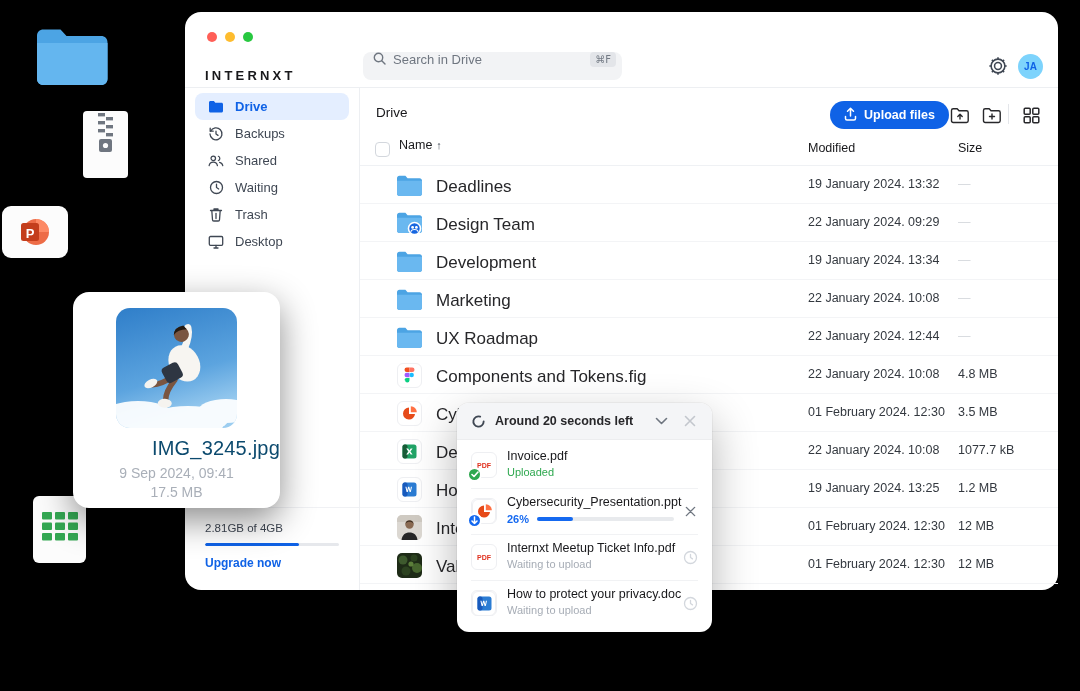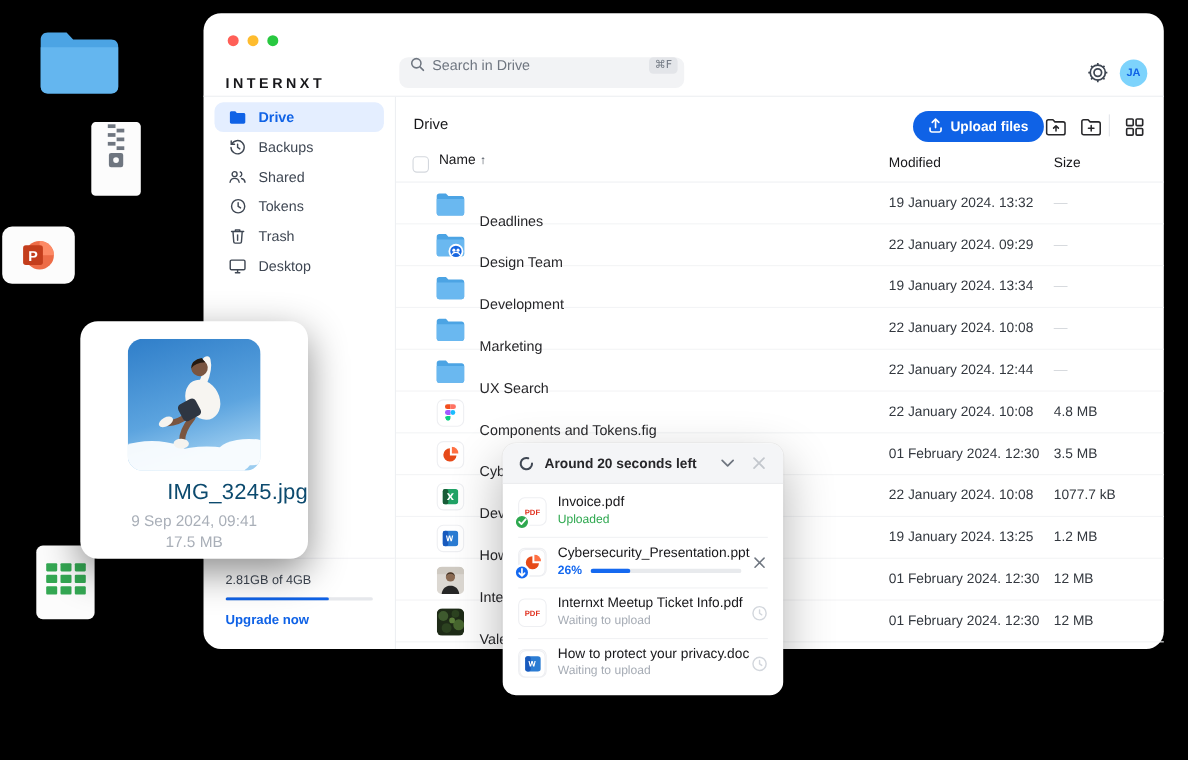--- a/index.html
+++ b/index.html
@@ -63,21 +63,21 @@
     border:1.5px solid #D3D7DD; border-radius:4px; background:#fff; cursor:pointer; }
   .th-name { position:absolute; left:39px; top:2px; }
   .th-mod  { position:absolute; left:448px; top:5px; }
   .th-size { position:absolute; left:598px; top:5px; }
   .sort-arrow { color:#3F4753; font-size:11px; margin-left:4px; }
 
   .tbody { position:absolute; left:0; top:78px; width:100%; }
   .file-row { position:relative; height:38px; border-bottom:1px solid #F3F4F6; cursor:pointer; }
   .cell-icon { position:absolute; left:36px; top:6px; width:27px; height:26px;
     display:flex; align-items:center; justify-content:center; }
-  .cell-name { position:absolute; left:76px; top:11px; font-size:13px; color:#27272A;margin-top:16px; }
+  .cell-name { position:absolute; left:76px; top:11px; font-size:17px; color:#27272A; }
   .cell-mod  { position:absolute; left:448px; top:11px; font-size:12.5px; color:#33383F; }
   .cell-size { position:absolute; left:598px; top:11px; font-size:12.5px; color:#33383F; }
   .cell-size.dash { color:#D4D7DC; }
   .file-tile { width:25px; height:25px; background:#fff; border:1px solid #EEEFF2;
     border-radius:6px; display:flex; align-items:center; justify-content:center; }
   .thumb { width:25px; height:25px; border-radius:5px; overflow:hidden; }
 
   
   .popup { position:absolute; left:457px; top:403px; width:255px; background:#fff;
     border-radius:12px; box-shadow:0 18px 45px rgba(0,0,0,.30), 0 0 0 1px rgba(0,0,0,.04);
@@ -275,21 +275,21 @@
           </span>
           <span>Shared</span>
         </div>
         <div class="nav-item">
           <span class="nicon">
             <svg width="15" height="15" viewBox="0 0 15 15" fill="none" stroke="#3F4753" stroke-width="1.3" stroke-linecap="round">
               <circle cx="7.5" cy="7.5" r="6"></circle>
               <path d="M7.5 4.2v3.3l2.2 1.5"></path>
             </svg>
           </span>
-          <span>Tokens</span>
+          <span>Waiting</span>
         </div>
         <div class="nav-item">
           <span class="nicon">
             <svg width="14" height="15" viewBox="0 0 14 15" fill="none" stroke="#3F4753" stroke-width="1.3" stroke-linecap="round" stroke-linejoin="round">
               <path d="M1.5 3.5h11M5 3.5V2h4v1.5M2.8 3.5l.7 9.3c0 .7.6 1.2 1.3 1.2h4.4c.7 0 1.3-.5 1.3-1.2l.7-9.3"></path>
               <path d="M7 6.5v5"></path>
             </svg>
           </span>
           <span>Trash</span>
         </div>
@@ -405,21 +405,21 @@
           <span class="cell-mod">22 January 2024. 10:08</span>
           <span class="cell-size dash">—</span>
         </div>
         <div class="file-row">
           <span class="cell-icon">
             <svg width="27" height="23" viewBox="0 0 27 23">
               <path d="M1 4.2C1 2.8 2 1.8 3.4 1.8h6l2.2 2.4h12c1.4 0 2.4 1 2.4 2.4v13c0 1.4-1 2.4-2.4 2.4H3.4C2 22 1 21 1 19.6Z" fill="#4CA4E4"></path>
               <path d="M1 6.8h25v12.8c0 1.4-1 2.4-2.4 2.4H3.4C2 22 1 21 1 19.6Z" fill="#6AB8F0"></path>
             </svg>
           </span>
-          <span class="cell-name">UX Search</span>
+          <span class="cell-name">UX Roadmap</span>
           <span class="cell-mod">22 January 2024. 12:44</span>
           <span class="cell-size dash">—</span>
         </div>
         <div class="file-row">
           <span class="cell-icon">
             <div class="file-tile">
               <svg width="11" height="16" viewBox="0 0 11 16">
                 <path d="M.5 2.7A2.2 2.2 0 0 1 2.7.5H5.5v4.4H2.7A2.2 2.2 0 0 1 .5 2.7Z" fill="#F24E1E"></path>
                 <path d="M5.5.5h2.8a2.2 2.2 0 1 1 0 4.4H5.5Z" fill="#FF7262"></path>
                 <path d="M.5 8A2.2 2.2 0 0 1 2.7 5.8H5.5v4.4H2.7A2.2 2.2 0 0 1 .5 8Z" fill="#A259FF"></path>

